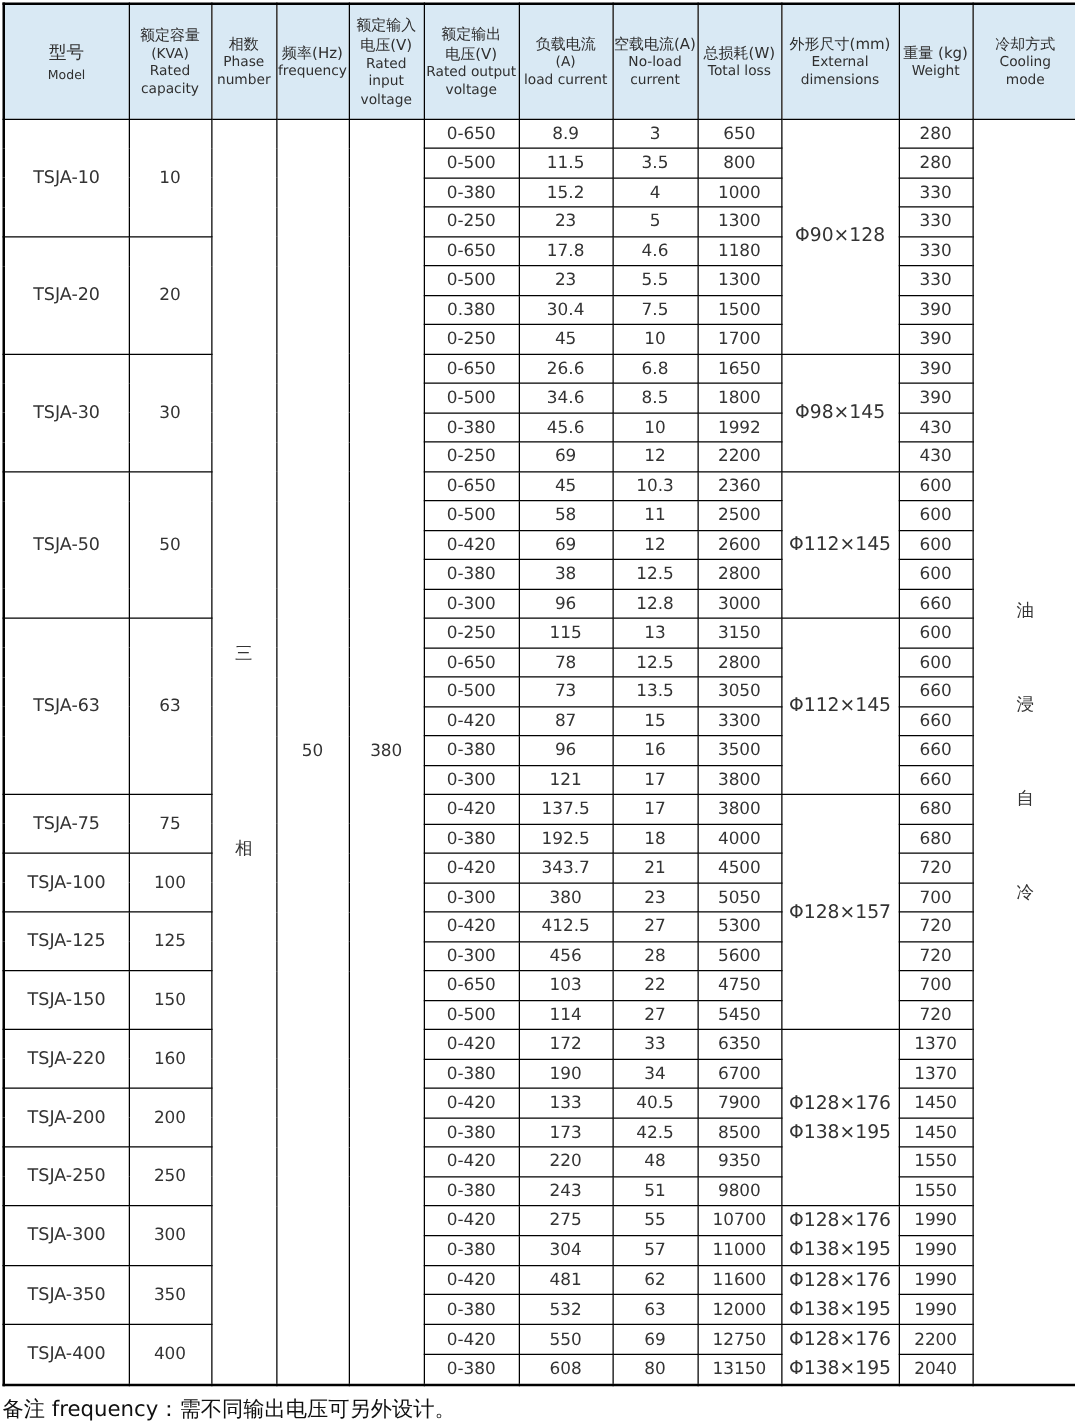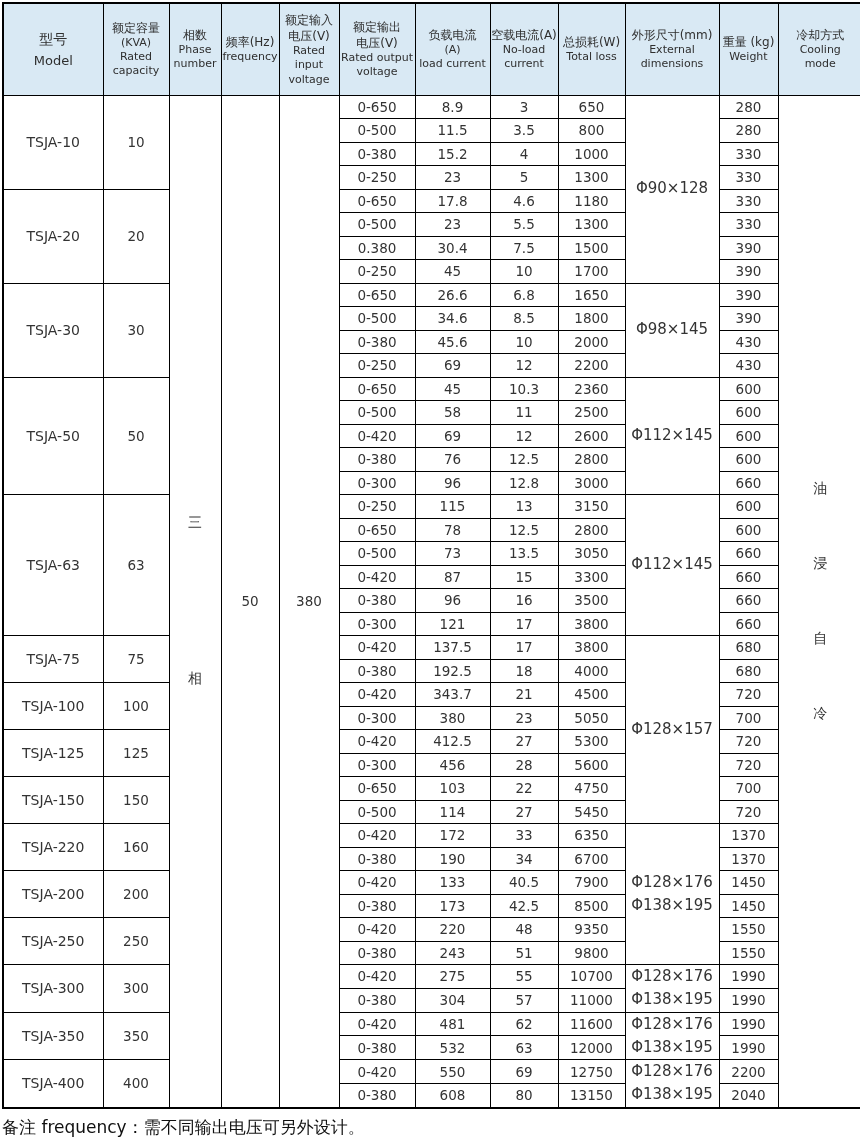--- a/index.html
+++ b/index.html
@@ -10,21 +10,21 @@
   html,body{margin:0;padding:0;width:860px;height:1139px;overflow:hidden;
     background:#ffffff;font-family:"DejaVu Sans","Liberation Sans",sans-serif;color:var(--text);}
   .page{padding:2px 0 0 2px;}
   table{border-collapse:collapse;table-layout:fixed;width:856px;border:2px solid var(--border);}
   th,td{border:1px solid var(--border);text-align:center;vertical-align:middle;padding:0;overflow:hidden;}
   thead tr{height:92px;}
   thead th{background:var(--header-bg);font-weight:normal;color:var(--text);}
   thead th .hl-zh{font-size:12px;line-height:1.35;}
   thead th .hl-en{font-size:11px;line-height:1.3;}
   thead th.col0 .hl-zh{font-size:14px;line-height:1.6;}
-  thead th.col0 .hl-en{font-size:13px;line-height:1.5;}
+  thead th.col0 .hl-en{font-size:10px;line-height:1.5;}
   tbody tr{height:23.5px;}
   tbody td{font-size:13.5px;color:#333;}
   td.model{font-size:14px;}
   td.dims{font-size:15px;}
   td.dims div{line-height:1.55;}
   .stack{display:flex;flex-direction:column;align-items:center;justify-content:center;font-size:14px;}
   .stack.phase{gap:138px;}
   .stack.cooling{gap:57px;}
   .note{margin:7px 0 16px 0;font-size:17px;color:#101010;}
 </style>
@@ -206,21 +206,21 @@
           <td>0-500</td>
           <td>34.6</td>
           <td>8.5</td>
           <td>1800</td>
           <td>390</td>
         </tr>
         <tr>
           <td>0-380</td>
           <td>45.6</td>
           <td>10</td>
-          <td>2000</td>
+          <td>1992</td>
           <td>430</td>
         </tr>
         <tr>
           <td>0-250</td>
           <td>69</td>
           <td>12</td>
           <td>2200</td>
           <td>430</td>
         </tr>
         <tr>
@@ -244,21 +244,21 @@
         </tr>
         <tr>
           <td>0-420</td>
           <td>69</td>
           <td>12</td>
           <td>2600</td>
           <td>600</td>
         </tr>
         <tr>
           <td>0-380</td>
-          <td>76</td>
+          <td>38</td>
           <td>12.5</td>
           <td>2800</td>
           <td>600</td>
         </tr>
         <tr>
           <td>0-300</td>
           <td>96</td>
           <td>12.8</td>
           <td>3000</td>
           <td>660</td>

